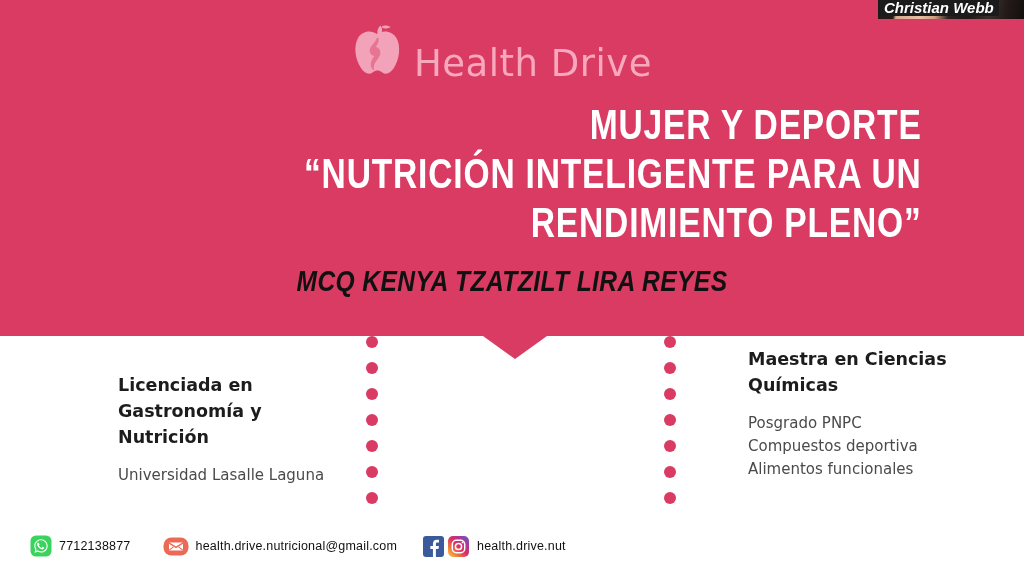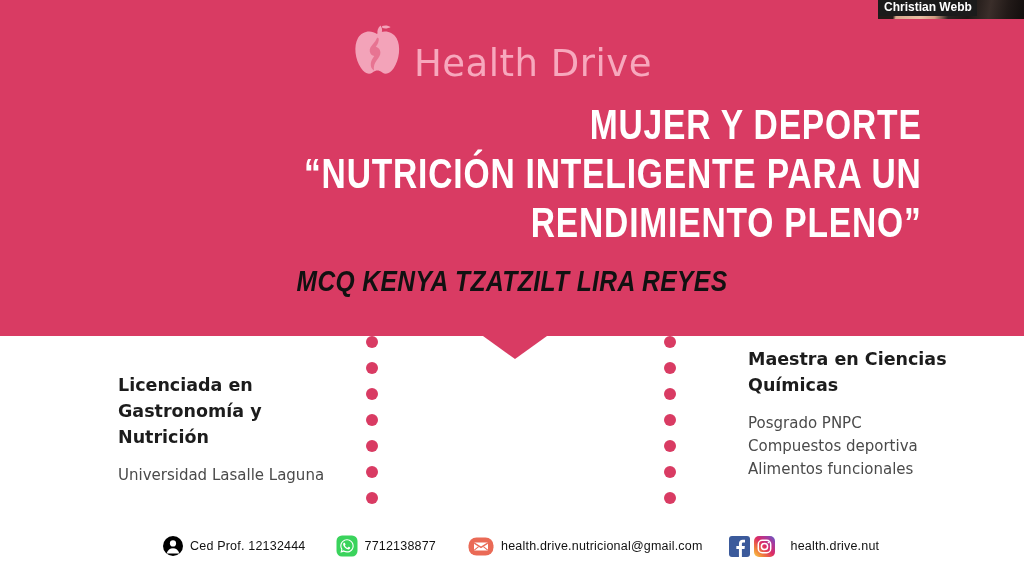--- a/index.html
+++ b/index.html
@@ -160,21 +160,21 @@
     color: #111111;
     font-family: "Liberation Sans", sans-serif;
     font-size: 12.5px;
     letter-spacing: 0.2px;
     white-space: nowrap;
   }
   #contact-ced { margin-left: 163px; }
   #contact-phone { margin-left: 30px; }
   #contact-email { margin-left: 32px; align-items: center; }
   #contact-social { margin-left: 26px; gap: 4px; }
-  #social-handle { margin-left: 12px; }
+  #social-handle { margin-left: 4px; }
 
   .ico { display: block; }
 
   
   #webcam {
     position: absolute;
     left: 878px;
     top: 0;
     width: 146px;
     height: 19px;
@@ -193,24 +193,25 @@
         #221a18 88%, #120d0c 100%);
   }
   #webcam-label {
     position: absolute;
     left: 0;
     top: 0;
     padding: 2px 5px 3px 6px;
     background: #1b1b1b;
     color: #ffffff;
     font-family: "Liberation Sans", sans-serif;
-    font-size: 12px;
+    font-size: 15px;
     font-weight: bold;
     line-height: 11px;
     white-space: nowrap;
+    font-style: italic;
   }
 </style>
 </head>
 <body>
 
 <div id="slide">
 
   <div id="banner"></div>
   <div id="banner-notch"></div>
 
@@ -269,28 +270,20 @@
   <div class="col" id="col-3">
     <div class="col-head">Maestra en Ciencias
 Químicas</div>
     <div class="col-sub">Posgrado PNPC
 Compuestos deportiva
 Alimentos funcionales</div>
   </div>
 
   <div id="footer">
 
-    <div class="contact" id="contact-ced">
-      <svg class="ico" width="20" height="20" viewBox="0 0 20 20">
-        <circle cx="10" cy="10" r="10" fill="#000000"></circle>
-        <circle cx="10" cy="7.4" r="3.1" fill="#ffffff"></circle>
-        <path d="M3.6 17.4 C4.6 13.9 7.1 12.2 10 12.2 C12.9 12.2 15.4 13.9 16.4 17.4 Z" fill="#ffffff"></path>
-      </svg>
-      <span class="contact-text">Ced Prof. 12132444</span>
-    </div>
 
     <div class="contact" id="contact-phone">
       <svg class="ico" width="22" height="22" viewBox="0 0 22 22">
         <rect x="0.5" y="0.5" width="21" height="21" rx="5.5" fill="#3ad35c"></rect>
         <path d="M11 4.2 C7.3 4.2 4.3 7.2 4.3 10.9 C4.3 12.2 4.67 13.4 5.3 14.45 L4.4 17.7
                  L7.75 16.82 C8.75 17.36 9.85 17.62 11 17.62 C14.7 17.62 17.7 14.62 17.7 10.9
                  C17.7 7.2 14.7 4.2 11 4.2 Z M11 16.3 C9.93 16.3 8.9 16.02 8.02 15.48
                  L7.78 15.34 L5.98 15.82 L6.46 14.07 L6.3 13.82 C5.7 12.96 5.4 11.95 5.4 10.9
                  C5.4 7.82 7.9 5.32 11 5.32 C14.1 5.32 16.6 7.82 16.6 10.9
                  C16.6 13.98 14.1 16.3 11 16.3 Z" fill="#ffffff"></path>

